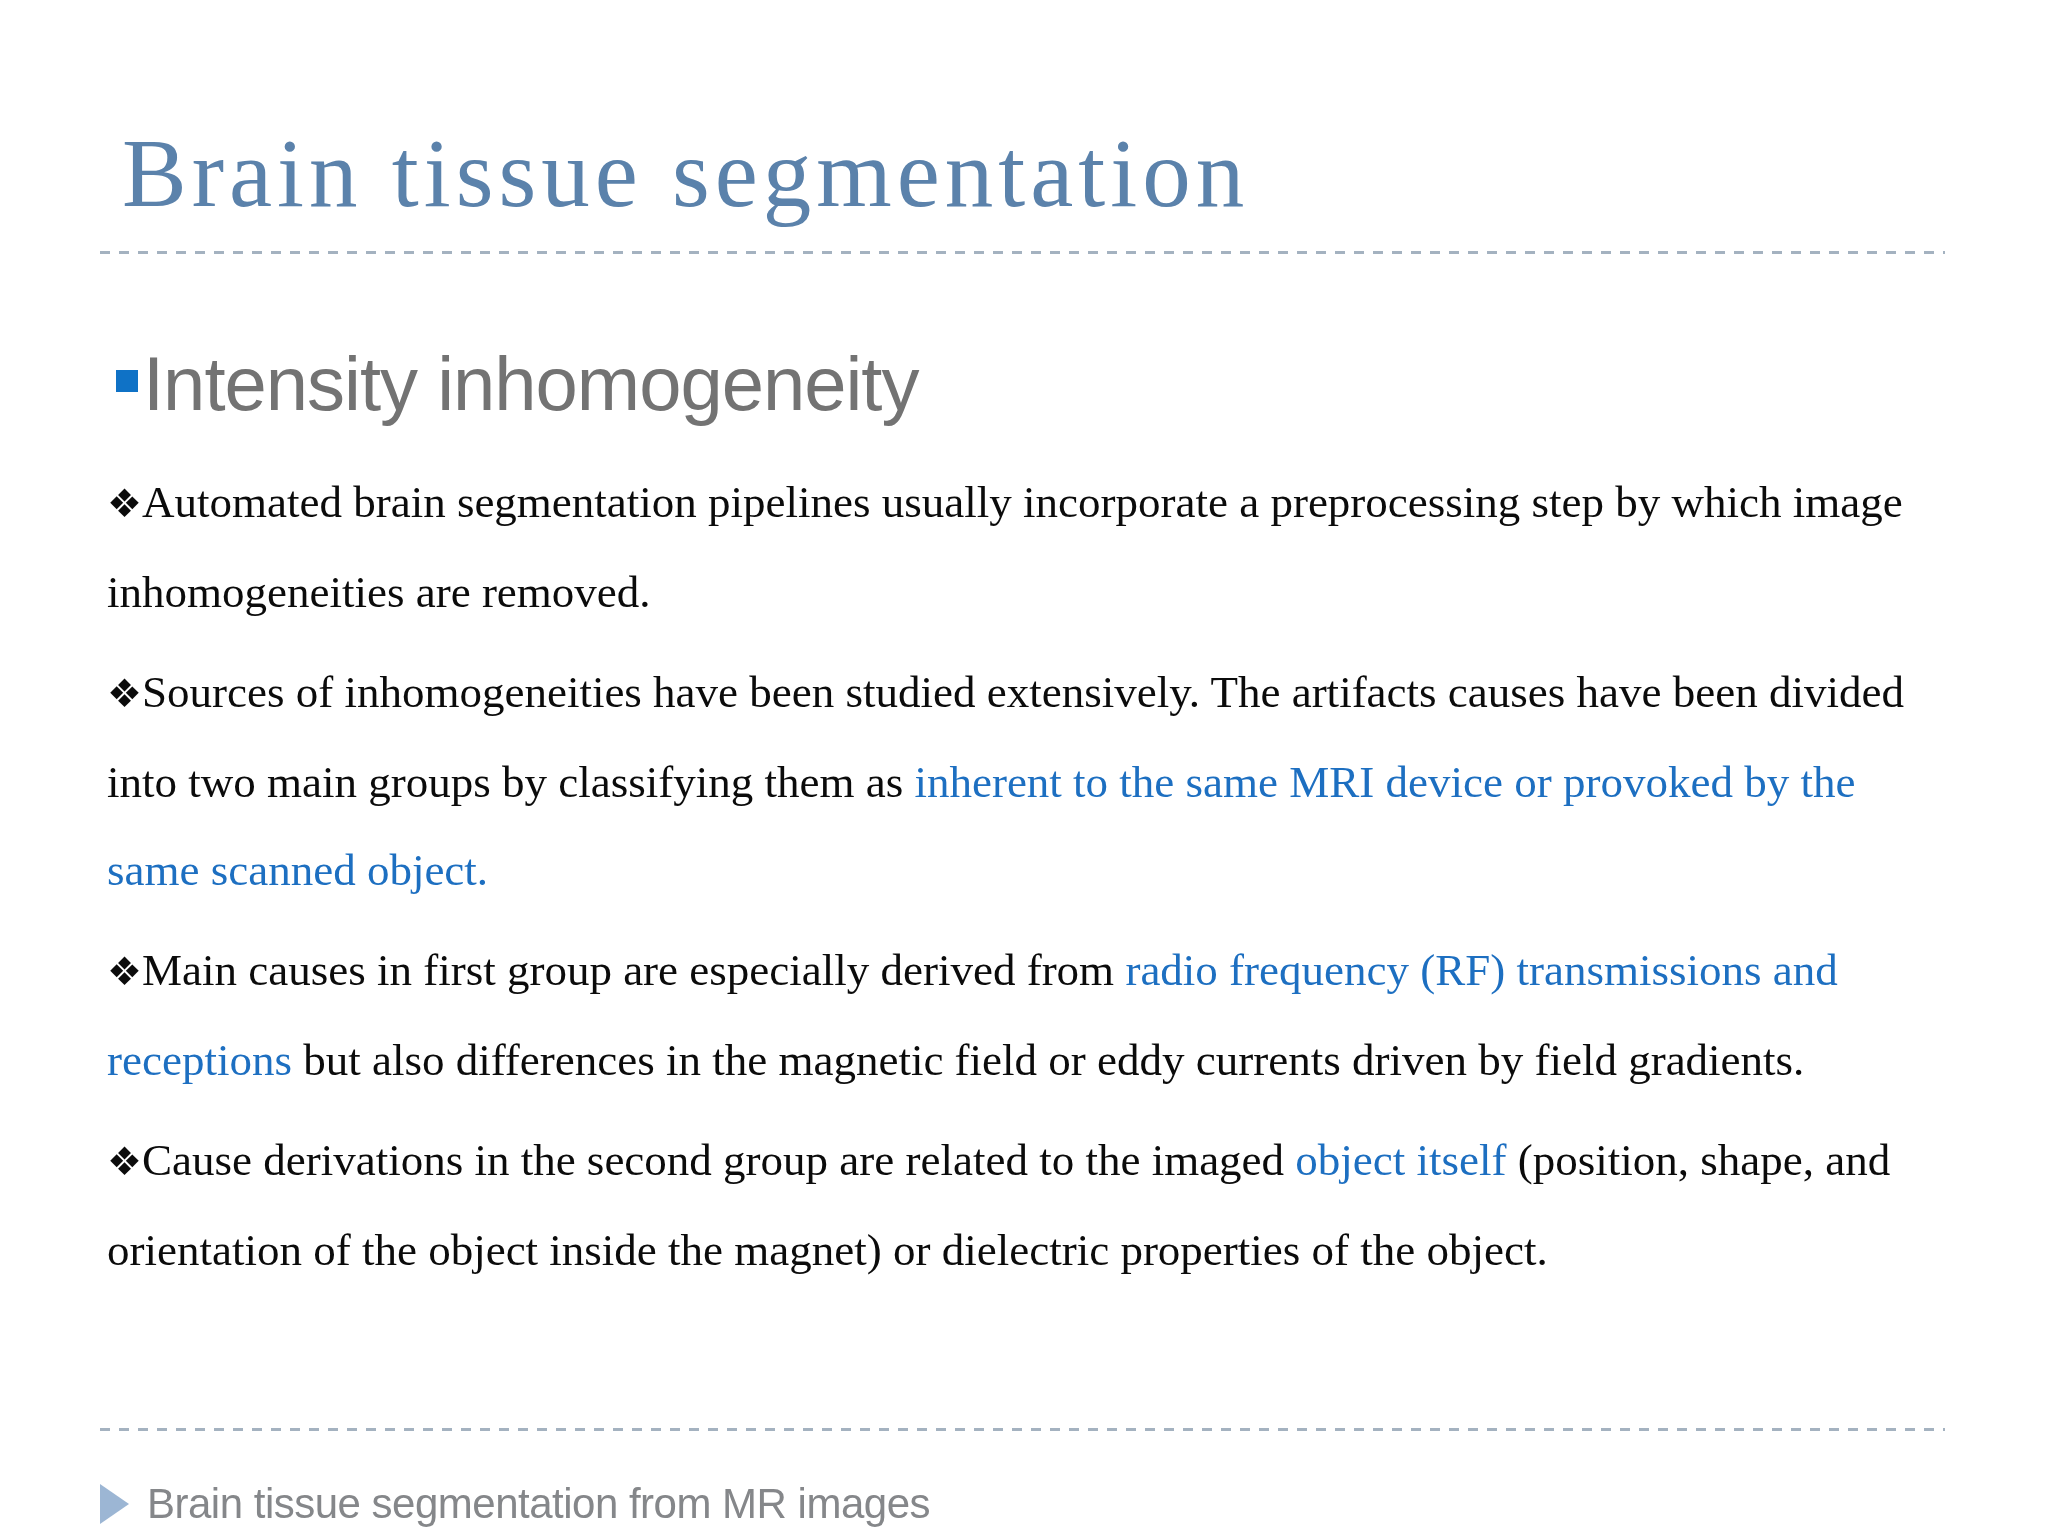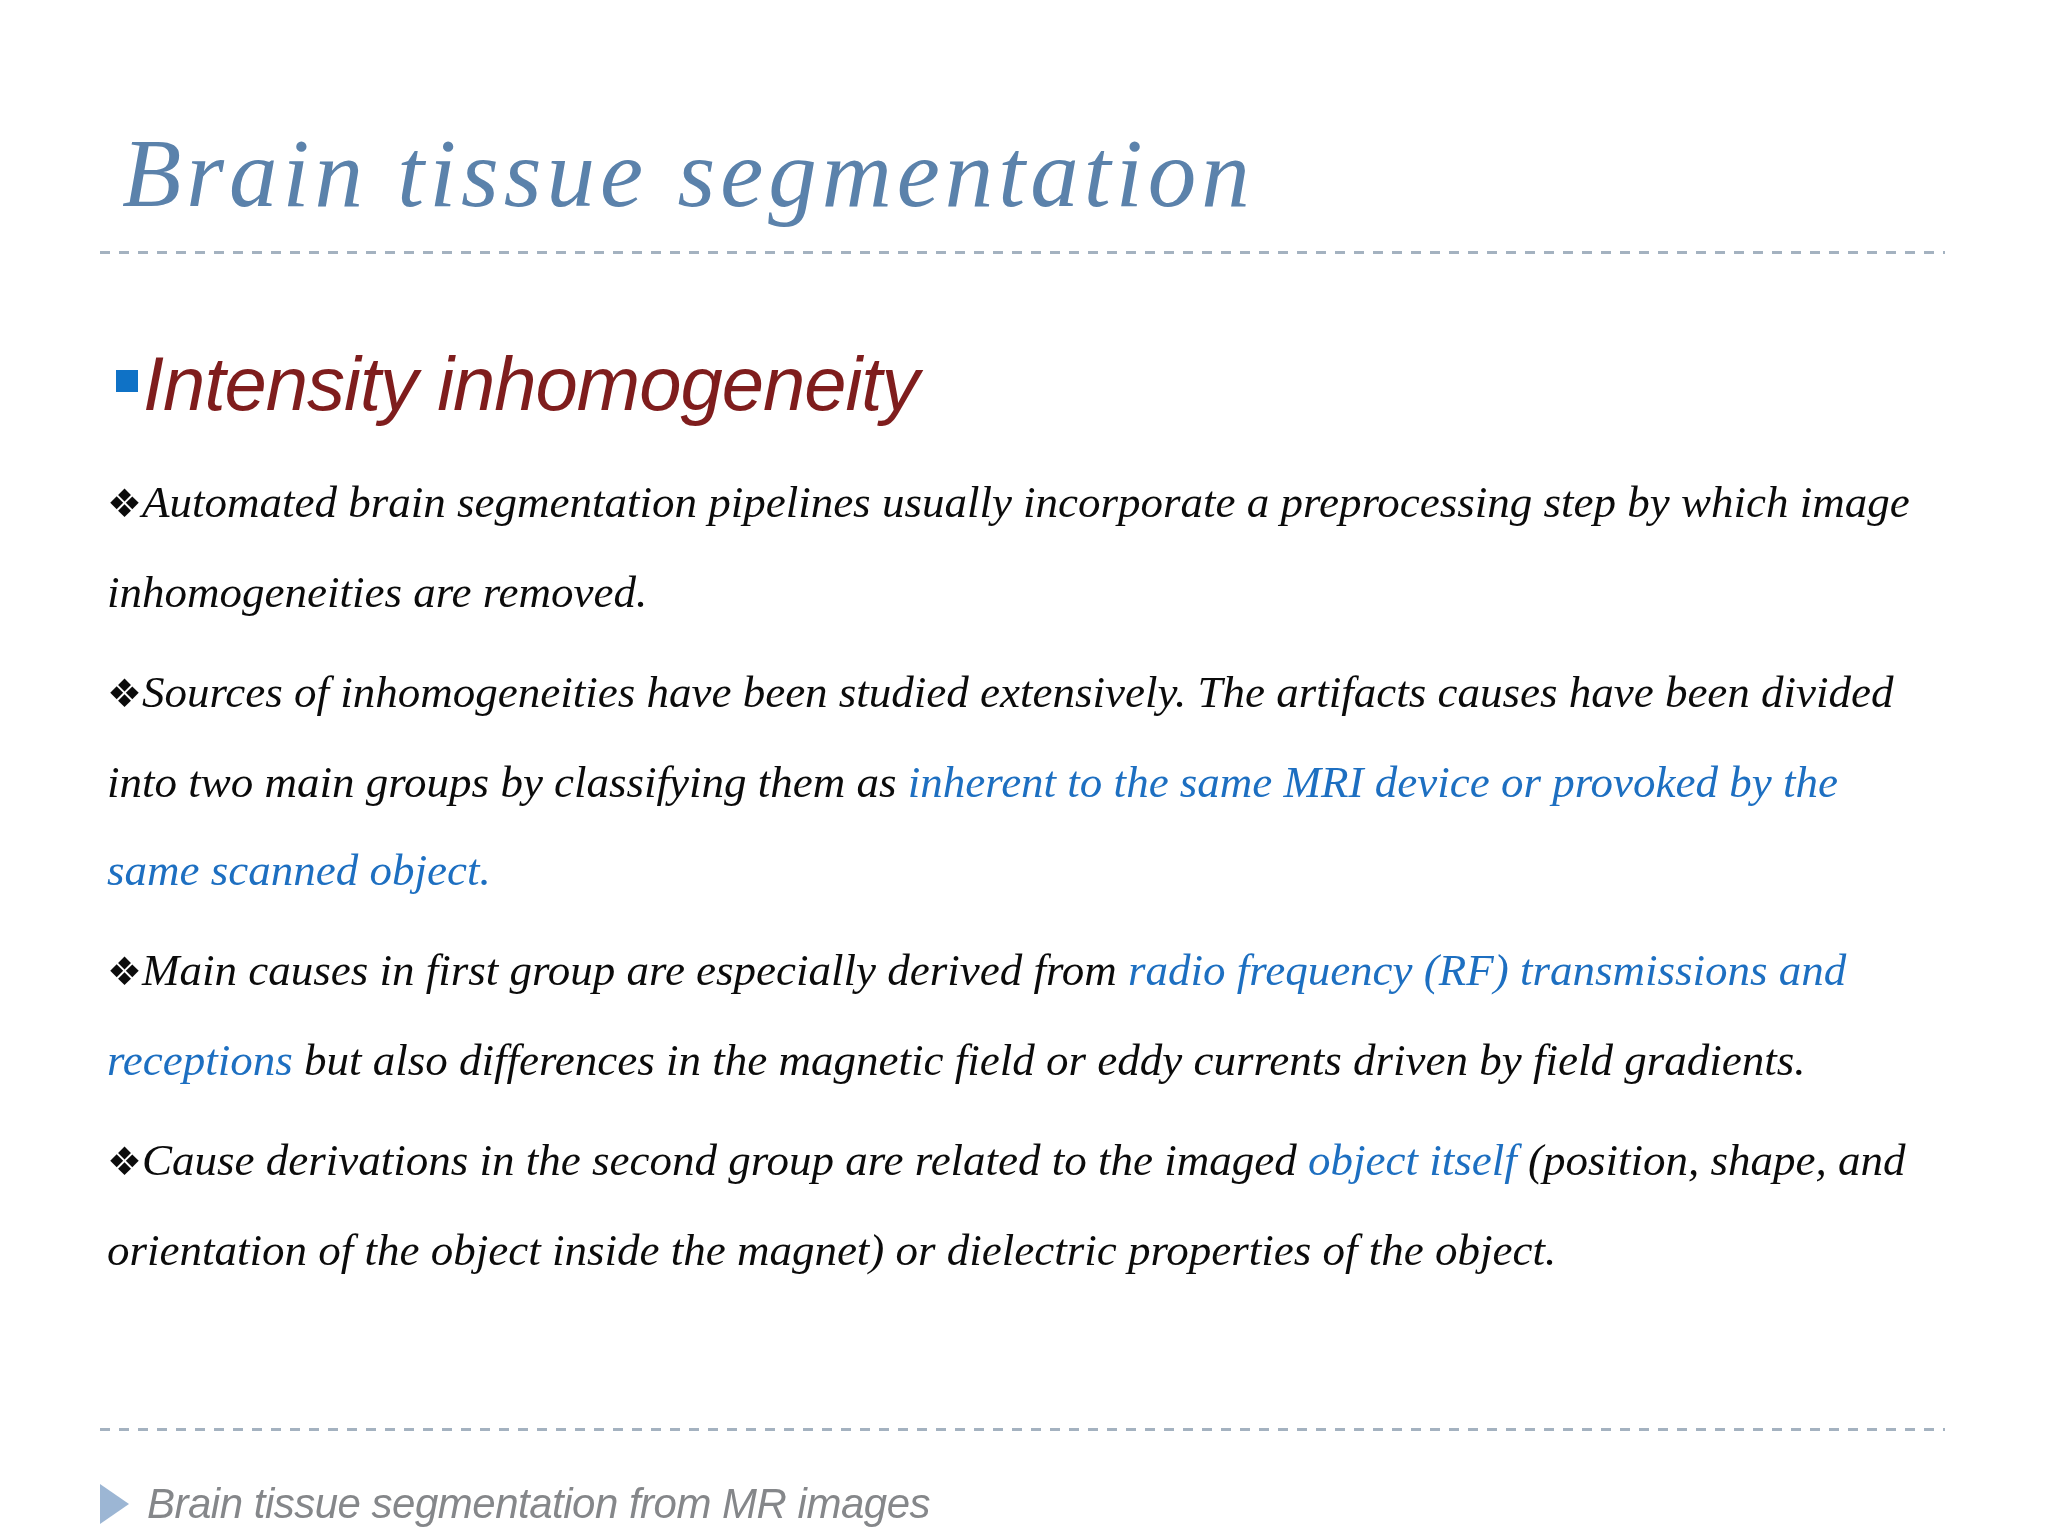--- a/index.html
+++ b/index.html
@@ -6,21 +6,20 @@
   body {
     width: 2048px; height: 1536px;
     background: #ffffff;
     font-family: "Liberation Serif", serif;
     overflow: hidden;
   }
   .slide {
     position: relative;
     width: 2048px; height: 1536px;
     background: #ffffff;
-    font-style: italic;
   }
   .slide-title {
     position: absolute;
     left: 122px; top: 118px;
     font-family: "Liberation Serif", serif;
     font-size: 97px;
     line-height: 1.15;
     letter-spacing: 5px;
     color: #5b82ab;
     white-space: nowrap;
@@ -37,21 +36,21 @@
   }
   .rule-top { top: 251px; }
   .rule-bottom { top: 1428px; }
   .section-heading {
     position: absolute;
     left: 116px; top: 342px;
     font-family: "Liberation Sans", sans-serif;
     font-size: 76px;
     line-height: 1.1;
     letter-spacing: -1px;
-    color: #7f1d1d;
+    color: #737373;
     white-space: nowrap;
   }
   .square-bullet {
     display: inline-block;
     width: 22px; height: 22px;
     background: #0f72c6;
     margin-right: 5px;
     vertical-align: 18px;
   }
   .body-text {

